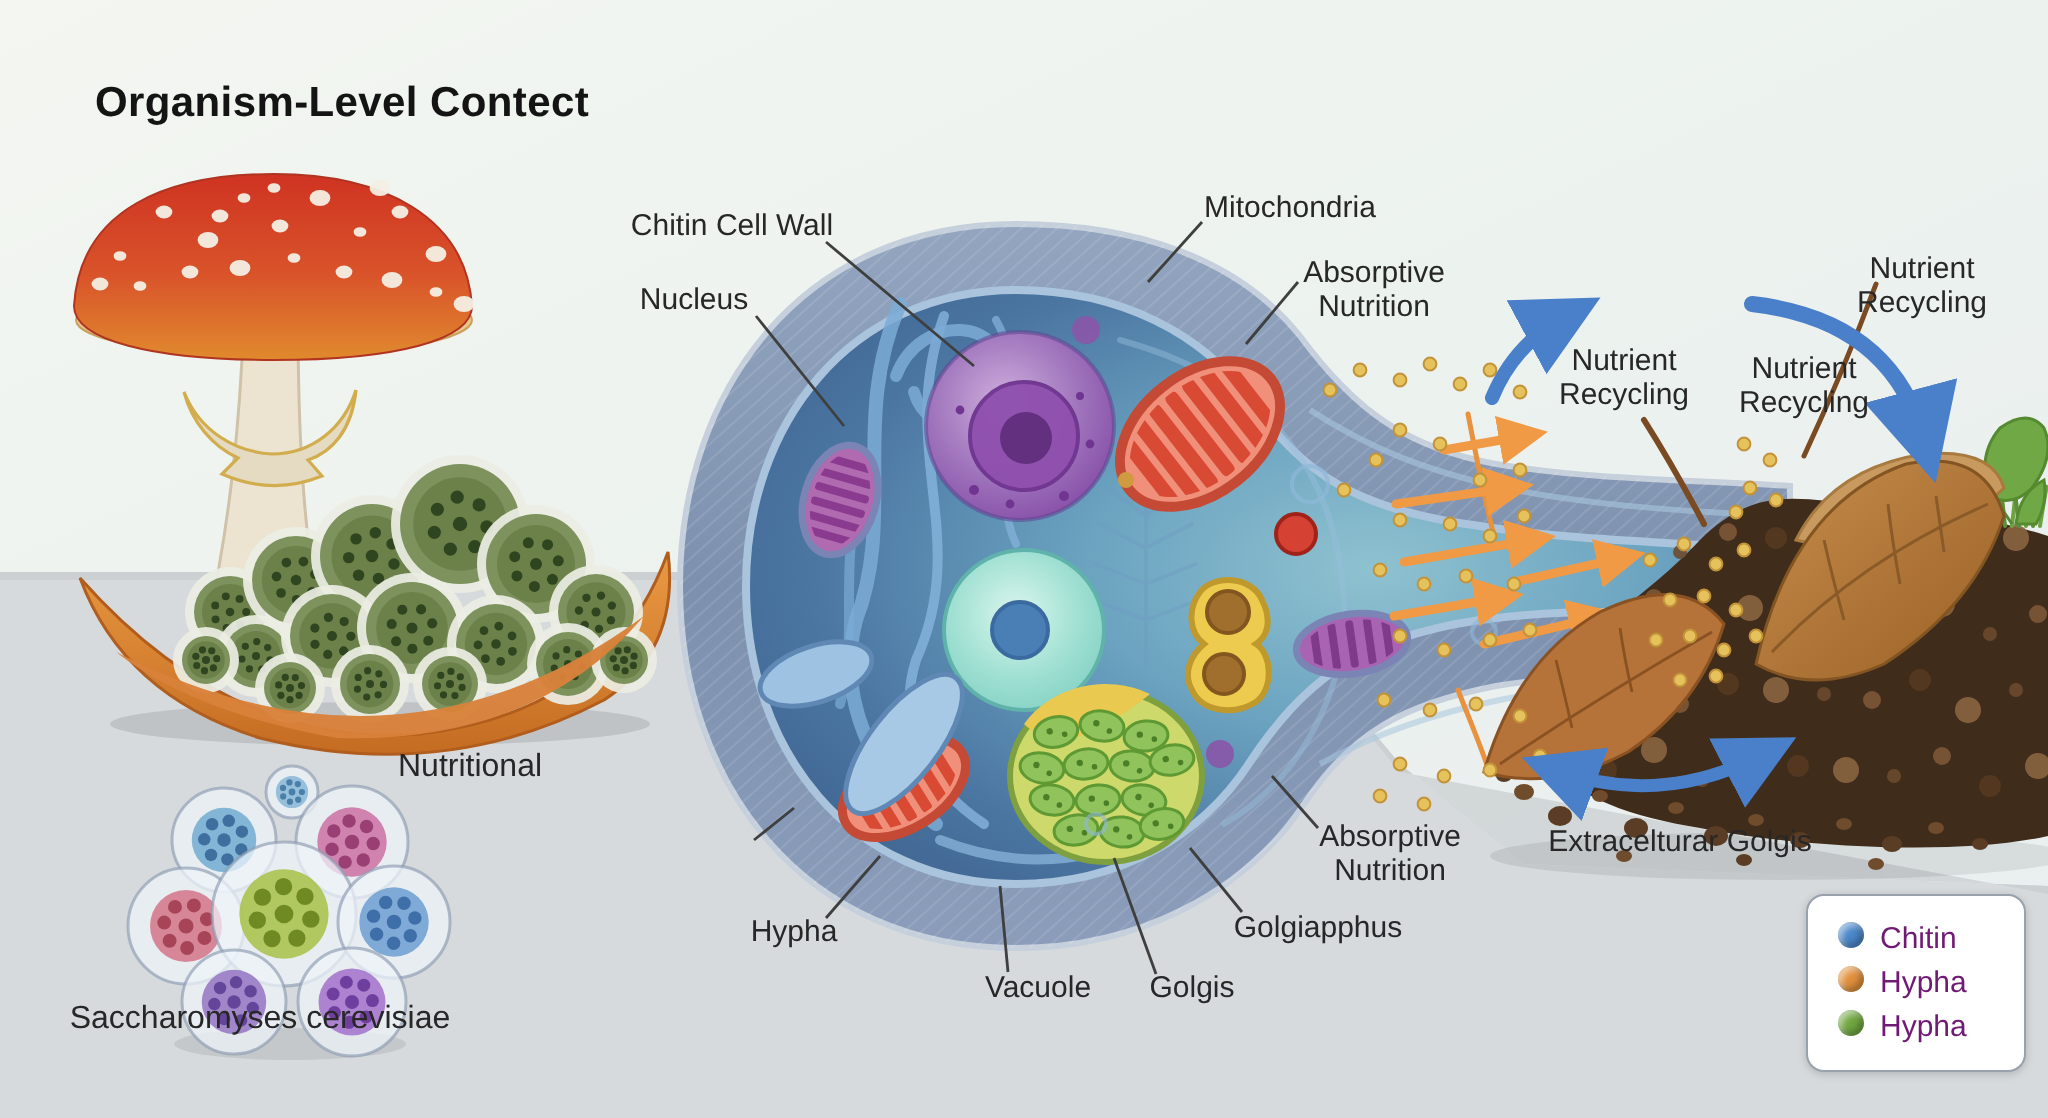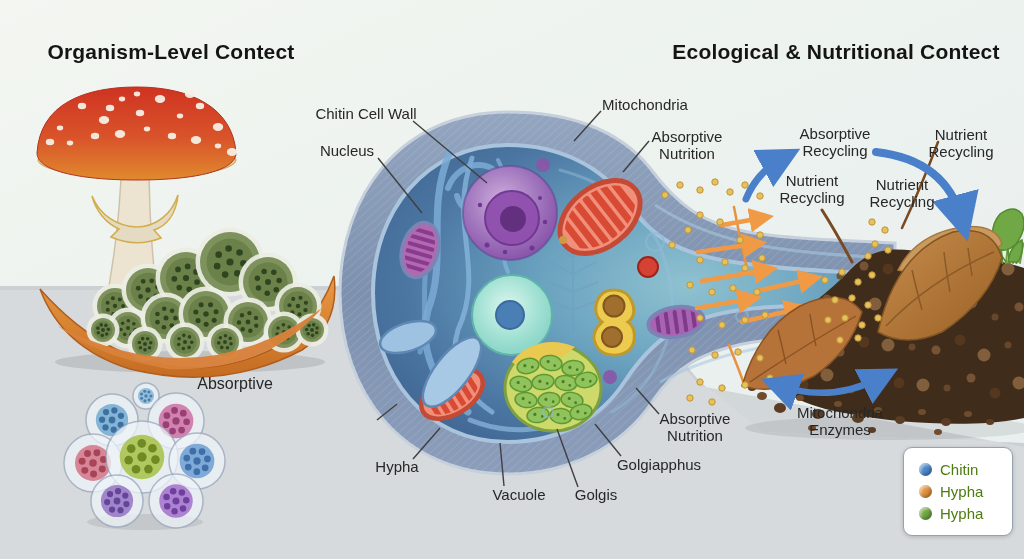--- a/index.html
+++ b/index.html
@@ -11,21 +11,21 @@
   .stage svg{position:absolute;left:0;top:0;}
   .hdr{position:absolute;transform:translate(-50%,-50%);font-size:21px;font-weight:700;color:#141414;white-space:nowrap;letter-spacing:.2px;}
   .lbl{position:absolute;transform:translate(-50%,-50%);font-size:15px;color:#272727;text-align:center;line-height:1.13;white-space:nowrap;}
   .lbl.wrap{white-space:normal;}
   .legend{
     position:absolute;left:903px;top:447px;width:110px;height:89px;
     background:#fff;border:1.5px solid #98a2ad;border-radius:9px;
     box-shadow:0 1px 4px rgba(0,0,0,.18);box-sizing:border-box;
     display:flex;flex-direction:column;justify-content:center;gap:5px;padding-left:15px;
   }
-  .legend .row{display:flex;align-items:center;gap:8px;font-size:15px;color:#4d7c0f;}
+  .legend .row{display:flex;align-items:flex-start;gap:8px;font-size:15px;color:#701a75;}
   .legend .dot{width:13px;height:13px;border-radius:50%;
     box-shadow:inset -2px -2px 3px rgba(0,0,0,.28), inset 2px 2px 3px rgba(255,255,255,.55);}
 </style>
 </head>
 <body>
 
 <div class="stage">
 
 <svg id="art" width="1024" height="559" viewBox="0 0 1024 559">
   <defs>
@@ -802,39 +802,38 @@
     <line x1="377" y1="420" x2="397" y2="404"></line>
     <line x1="413" y1="459" x2="440" y2="428"></line>
     <line x1="504" y1="486" x2="500" y2="443"></line>
     <line x1="578" y1="487" x2="557" y2="429"></line>
     <line x1="621" y1="456" x2="595" y2="424"></line>
     <line x1="659" y1="414" x2="636" y2="388"></line>
   </g>
 </svg>
 
   <div class="hdr" style="left:171px;top:52px">Organism-Level Contect</div>
-  <div class="hdr" style="left:836px;top:52px">Ecological &amp; Nutritional Contect</div>
-
-  <div class="lbl" style="left:235px;top:384px;font-size:16px">Absorptive</div>
+
+  <div class="lbl" style="left:235px;top:384px;font-size:16px">Nutritional</div>
+  <div class="lbl" style="left:130px;top:510px;font-size:16px">Saccharomyses cerevisiae</div>
 
   <div class="lbl" style="left:366px;top:114px">Chitin Cell Wall</div>
   <div class="lbl" style="left:347px;top:151px">Nucleus</div>
   <div class="lbl" style="left:645px;top:105px">Mitochondria</div>
   <div class="lbl wrap" style="left:687px;top:146px;width:88px">Absorptive Nutrition</div>
   <div class="lbl" style="left:397px;top:467px">Hypha</div>
   <div class="lbl" style="left:519px;top:495px">Vacuole</div>
   <div class="lbl" style="left:596px;top:495px">Golgis</div>
   <div class="lbl" style="left:659px;top:465px">Golgiapphus</div>
   <div class="lbl wrap" style="left:695px;top:428px;width:92px">Absorptive Nutrition</div>
 
-  <div class="lbl wrap" style="left:835px;top:143px;width:100px">Absorptive Recycling</div>
   <div class="lbl wrap" style="left:961px;top:144px;width:88px">Nutrient Recycling</div>
   <div class="lbl wrap" style="left:812px;top:190px;width:92px">Nutrient Recycling</div>
   <div class="lbl wrap" style="left:902px;top:194px;width:92px">Nutrient Recycling</div>
-  <div class="lbl wrap" style="left:840px;top:422px;width:132px">Mitochondria Enzymes</div>
+  <div class="lbl wrap" style="left:840px;top:422px;width:132px">Extracelturar Golgis</div>
 
   <div class="legend">
     <div class="row">
       <span class="dot" style="background: rgb(74, 134, 200);"></span>
       <span>Chitin</span>
     </div>
     <div class="row">
       <span class="dot" style="background: rgb(224, 144, 60);"></span>
       <span>Hypha</span>
     </div>

